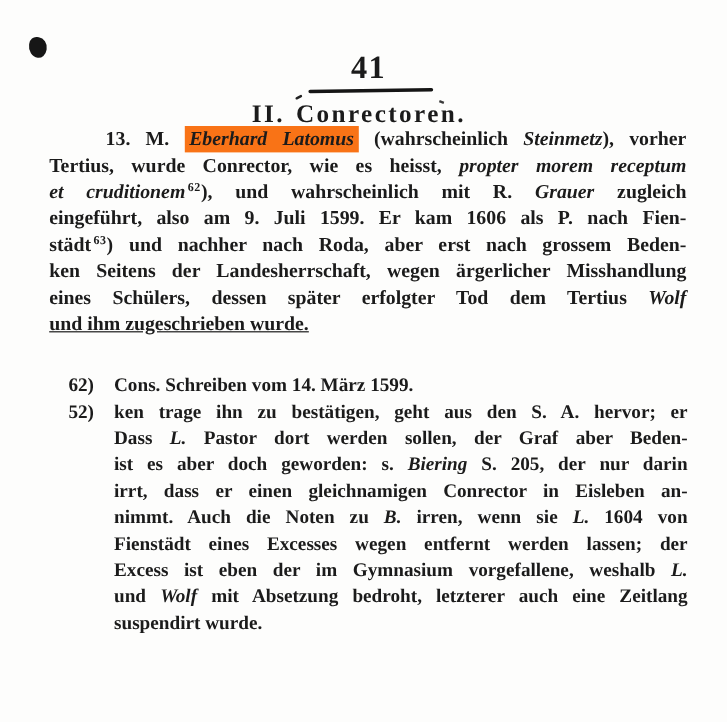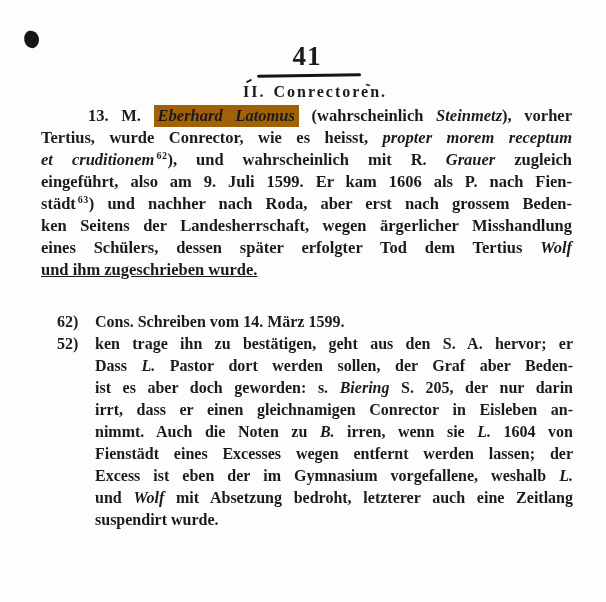--- a/index.html
+++ b/index.html
@@ -23,22 +23,22 @@
   }
   .page-number-rule{
     position:absolute;top:74px;left:257px;width:104px;height:3px;
     background:#151515;border-radius:2px;transform:rotate(-0.8deg);
   }
   .rule-speck{
     position:absolute;top:84px;left:366px;width:4px;height:2px;
     background:#3a3a3a;transform:rotate(20deg);
   }
   .section-heading{
-    position:absolute;top:83px;left:48px;width:534px;
-    text-align:center;font-size:16px;letter-spacing:2px;word-spacing:2px;
+    position:absolute;top:83px;left:32px;width:534px;
+    text-align:center;font-size:21px;letter-spacing:2px;word-spacing:2px;
   }
   .heading-accent{
     position:absolute;top:80px;left:246px;width:6px;height:2px;
     background:#222;transform:rotate(-28deg);border-radius:1px;
   }
   .para{
     position:absolute;top:105px;left:41px;width:531px;
     font-size:16.5px;line-height:22px;
   }
   .pline{
@@ -55,21 +55,21 @@
   .fn-label{position:absolute;left:0;top:0;font-family:Liberation Serif, serif;}
   .fline{
     text-align:justify;text-align-last:justify;
     height:22px;white-space:normal;
   }
   .fline.last{text-align-last:left;}
   .fline.single{text-align-last:left;}
   .seg-i{font-style:italic;}
   .seg-hl{
     font-style:italic;
-    background:#a16207;
+    background:#f97316;
     padding:1px 4px 2px 4px;
   }
   .seg-sup{
     vertical-align:super;font-size:10px;line-height:0;margin-left:2px;
     letter-spacing:0.5px;
     font-family:Liberation Serif, serif;
   }
 </style>
 </head>
 <body>

